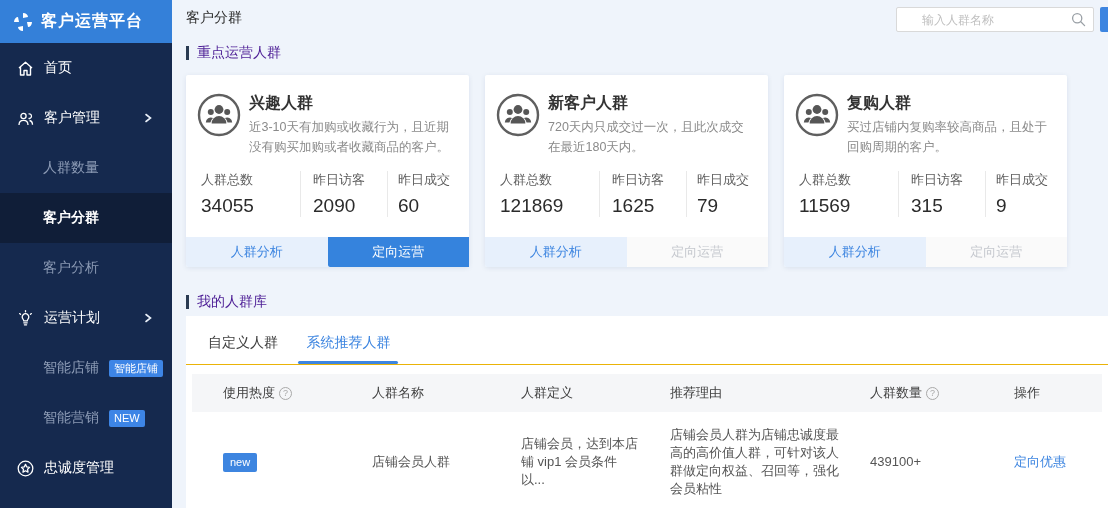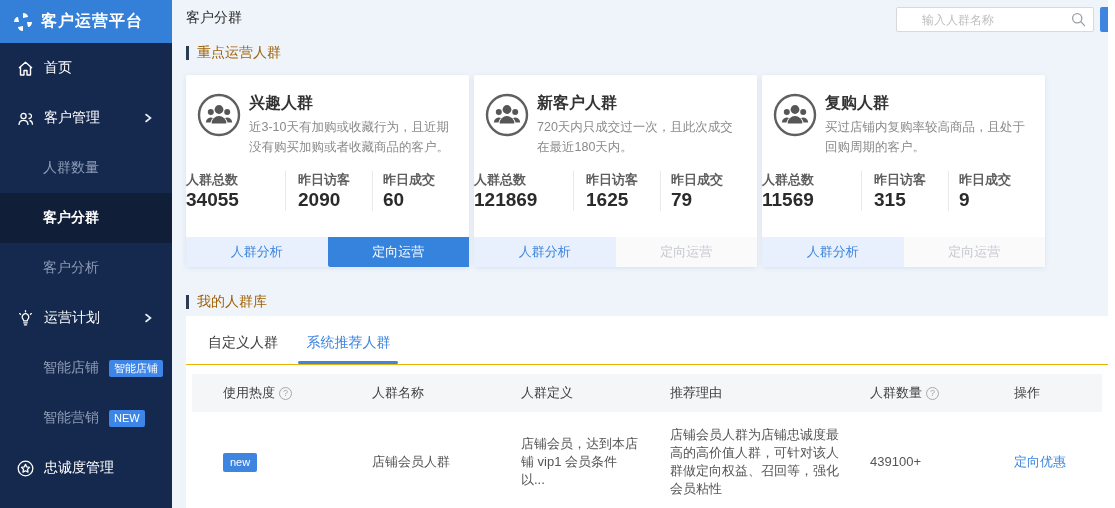--- a/index.html
+++ b/index.html
@@ -35,38 +35,38 @@
   .search-input { width:100%; height:100%; border:1px solid #D9D9D9; border-radius:2px; background:#fff;
     font-size:12px; color:#555; padding:0 28px 0 25px; outline:none;
     font-family:"Liberation Sans","DejaVu Sans",sans-serif; }
   .search-input::placeholder { color:#BFBFBF; }
   .search-glass { position:absolute; right:7px; top:4px; width:17px; height:17px; cursor:pointer; }
   .search-btn-cut { position:absolute; top:7px; right:0; width:8px; height:25px; background:#3D85E0;
     border-radius:2px 0 0 2px; cursor:pointer; }
 
   .section-title { display:flex; align-items:center; margin-top:10px; }
   .section-bar { width:3px; height:14px; background:#2A3B52; margin-right:8px; }
-  .section-label { font-size:14px; color:#a16207; font-weight:500;text-align:center; }
+  .section-label { font-size:14px; color:#4c1d95; font-weight:500;text-align:center; }
   .section-title.second { margin-top:26px; }
 
   
-  .cards { display:flex; gap:5px; margin-top:13px; }
+  .cards { display:flex; gap:16px; margin-top:13px; }
   .card { width:283px; height:192px; background:#fff; border-radius:2px;
     box-shadow:0 1px 5px rgba(40,70,120,0.10); display:flex; flex-direction:column; }
   .card-head { display:flex; padding:18px 12px 0 11px; }
   .card-icon { width:44px; height:44px; flex:0 0 44px; margin-right:8px; display:inline-flex; }
   .card-title { font-size:16px; color:#333; font-weight:700; line-height:20px; }
   .card-desc { font-size:12.5px; color:#8A8A8A; line-height:20px; margin-top:4px; }
-  .card-stats { display:flex; margin-top:14px; padding-left:0;font-weight:bold; }
+  .card-stats { display:flex; margin-top:14px; padding-left:15px; }
   .stat { display:flex; flex-direction:column; }
   .stat-1 { width:99px; }
   .stat-2 { width:87px; border-left:1px solid #E9E9E9; padding-left:12px; }
   .stat-3 { flex:1; border-left:1px solid #E9E9E9; padding-left:10px; }
   .stat-label { font-size:13px; color:#5E5E5E; }
-  .stat-value { font-size:19px; color:#2B2B2B; }
+  .stat-value { font-size:19px; color:#2B2B2B; margin-top:6px; }
   .card-footer { margin-top:auto; display:flex; height:30px; }
   .cf-btn { flex:1; border:none; font-size:13px; cursor:pointer; border-radius:0 0 0 2px;
     font-family:"Liberation Sans","DejaVu Sans",sans-serif; }
   .cf-btn.light { background:#E7F0FC; color:#3D85E0; }
   .cf-btn.primary { background:#3583DD; color:#fff; }
   .cf-btn.disabled { background:#FAFAFA; color:#C5C8CE; }
 
   
   .panel { background:#fff; margin-top:5px; min-height:175px; }
   .tabs-row { position:relative; height:49px; padding:17px 0 0 22px; border-bottom:1px solid #eab308; }

